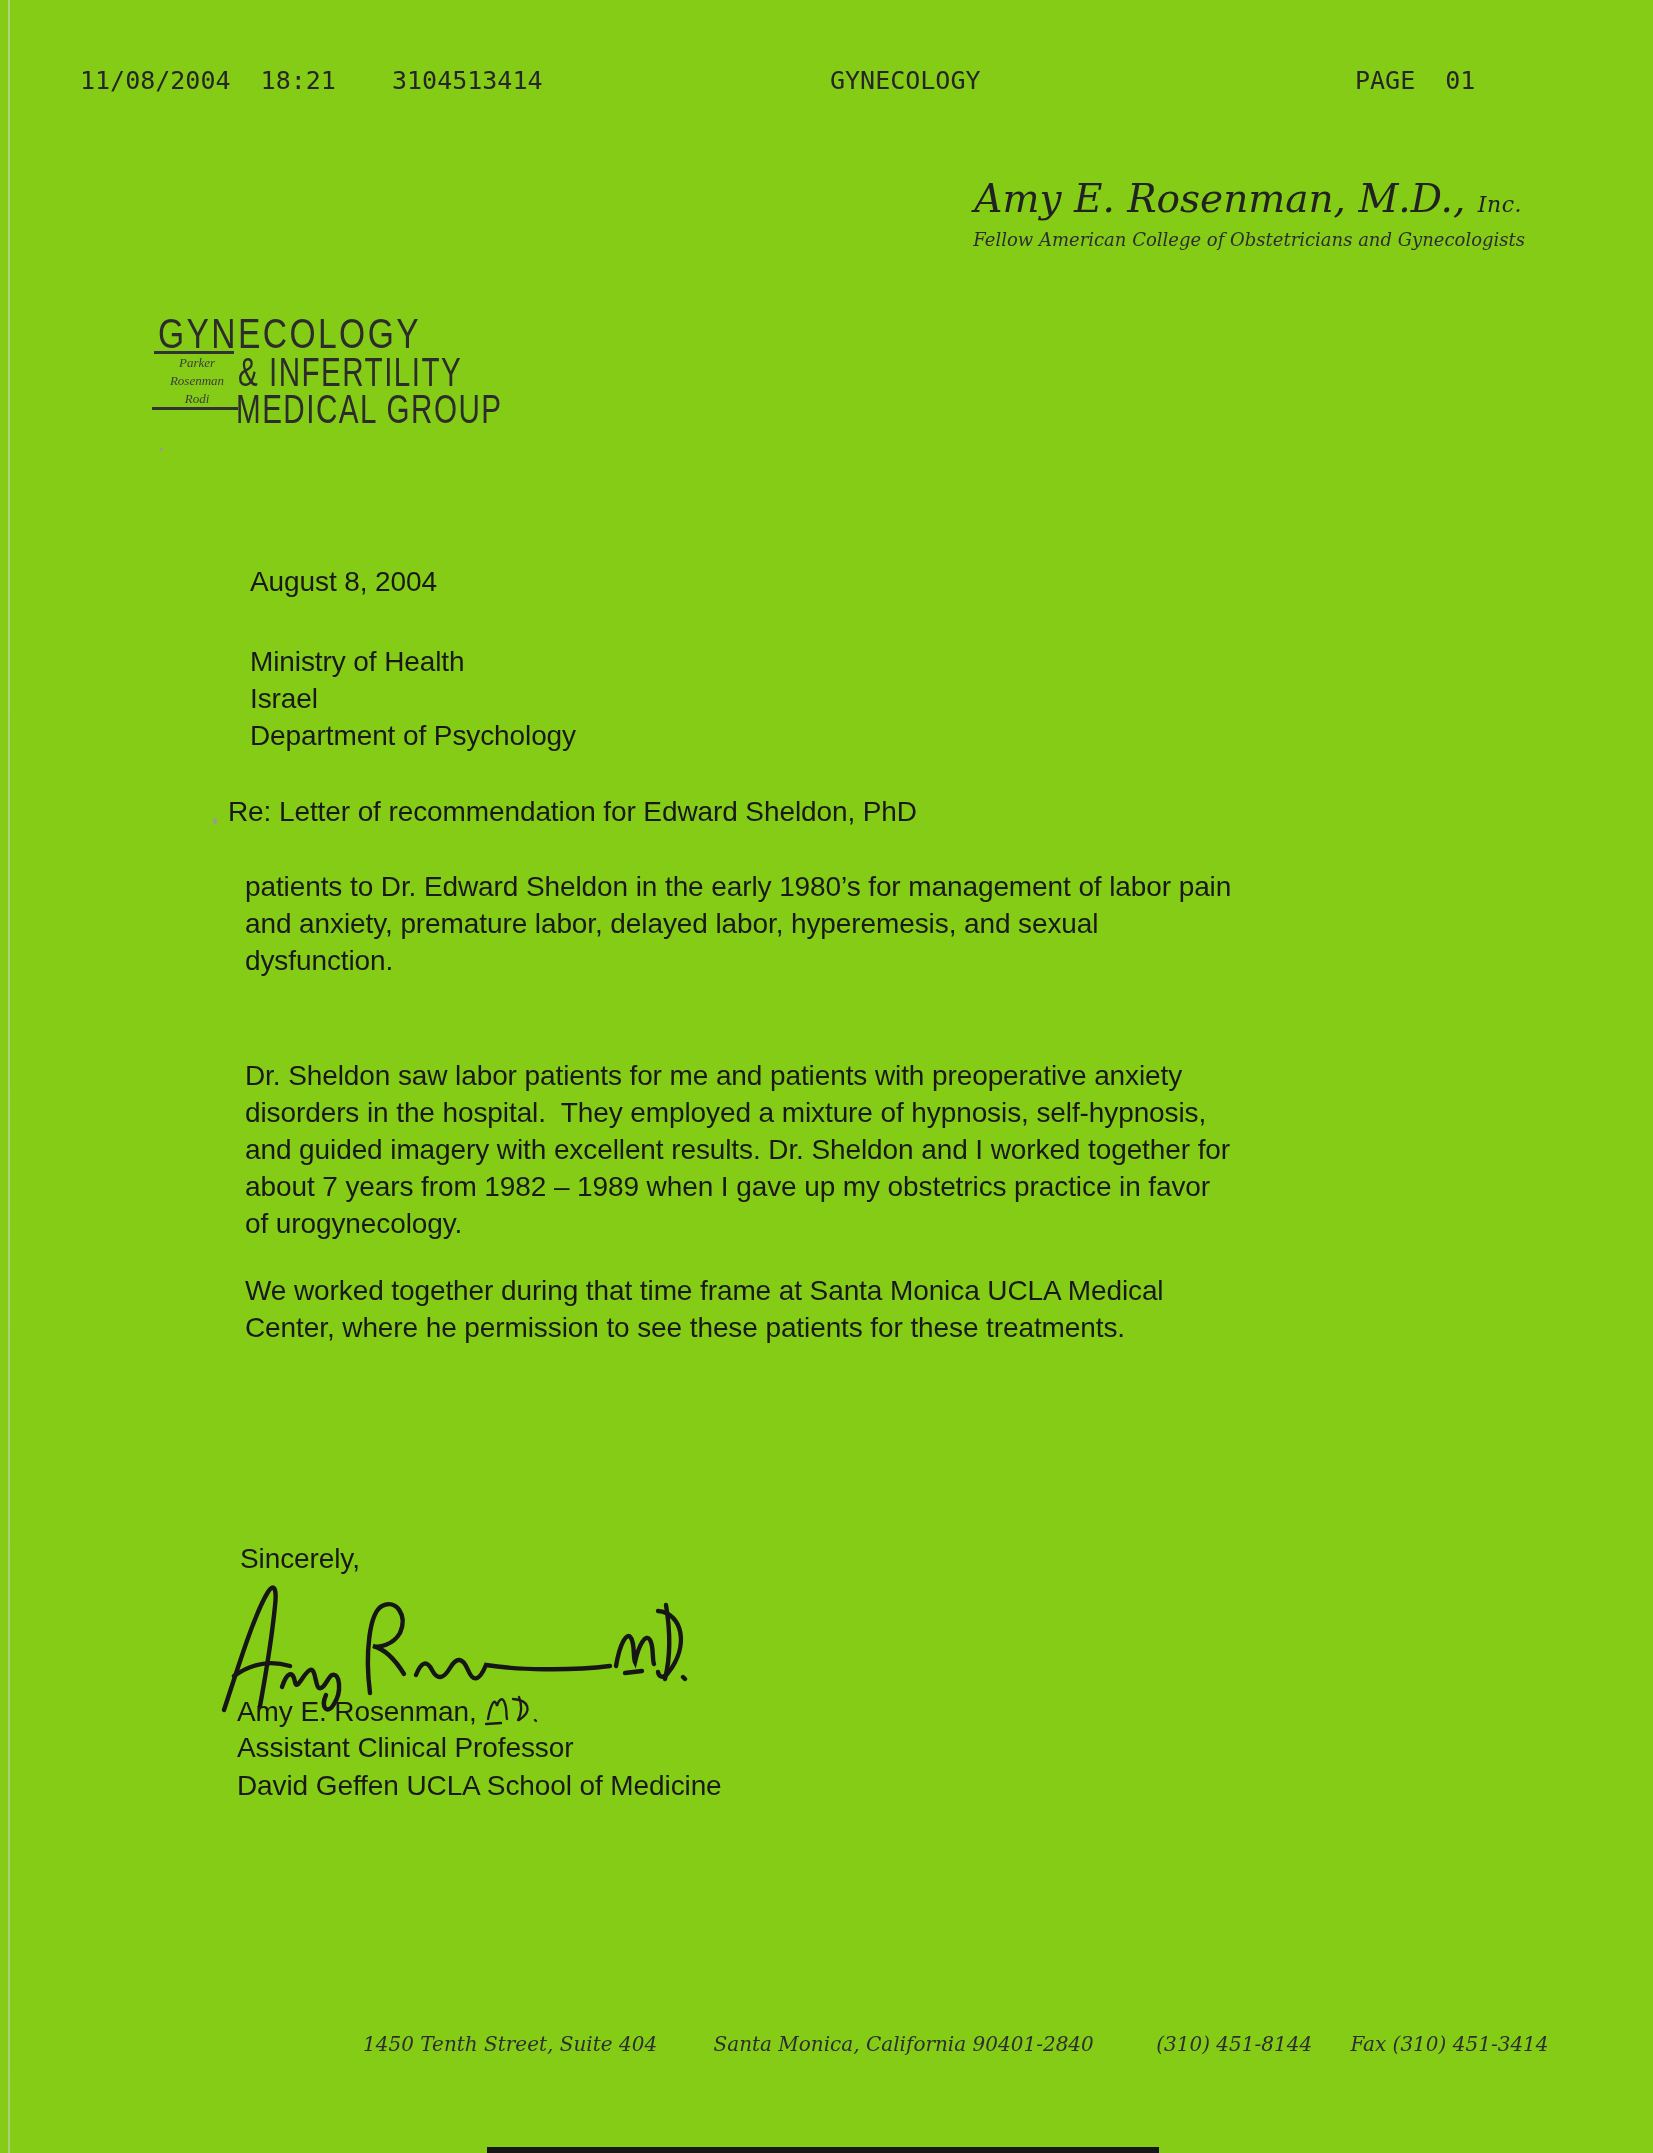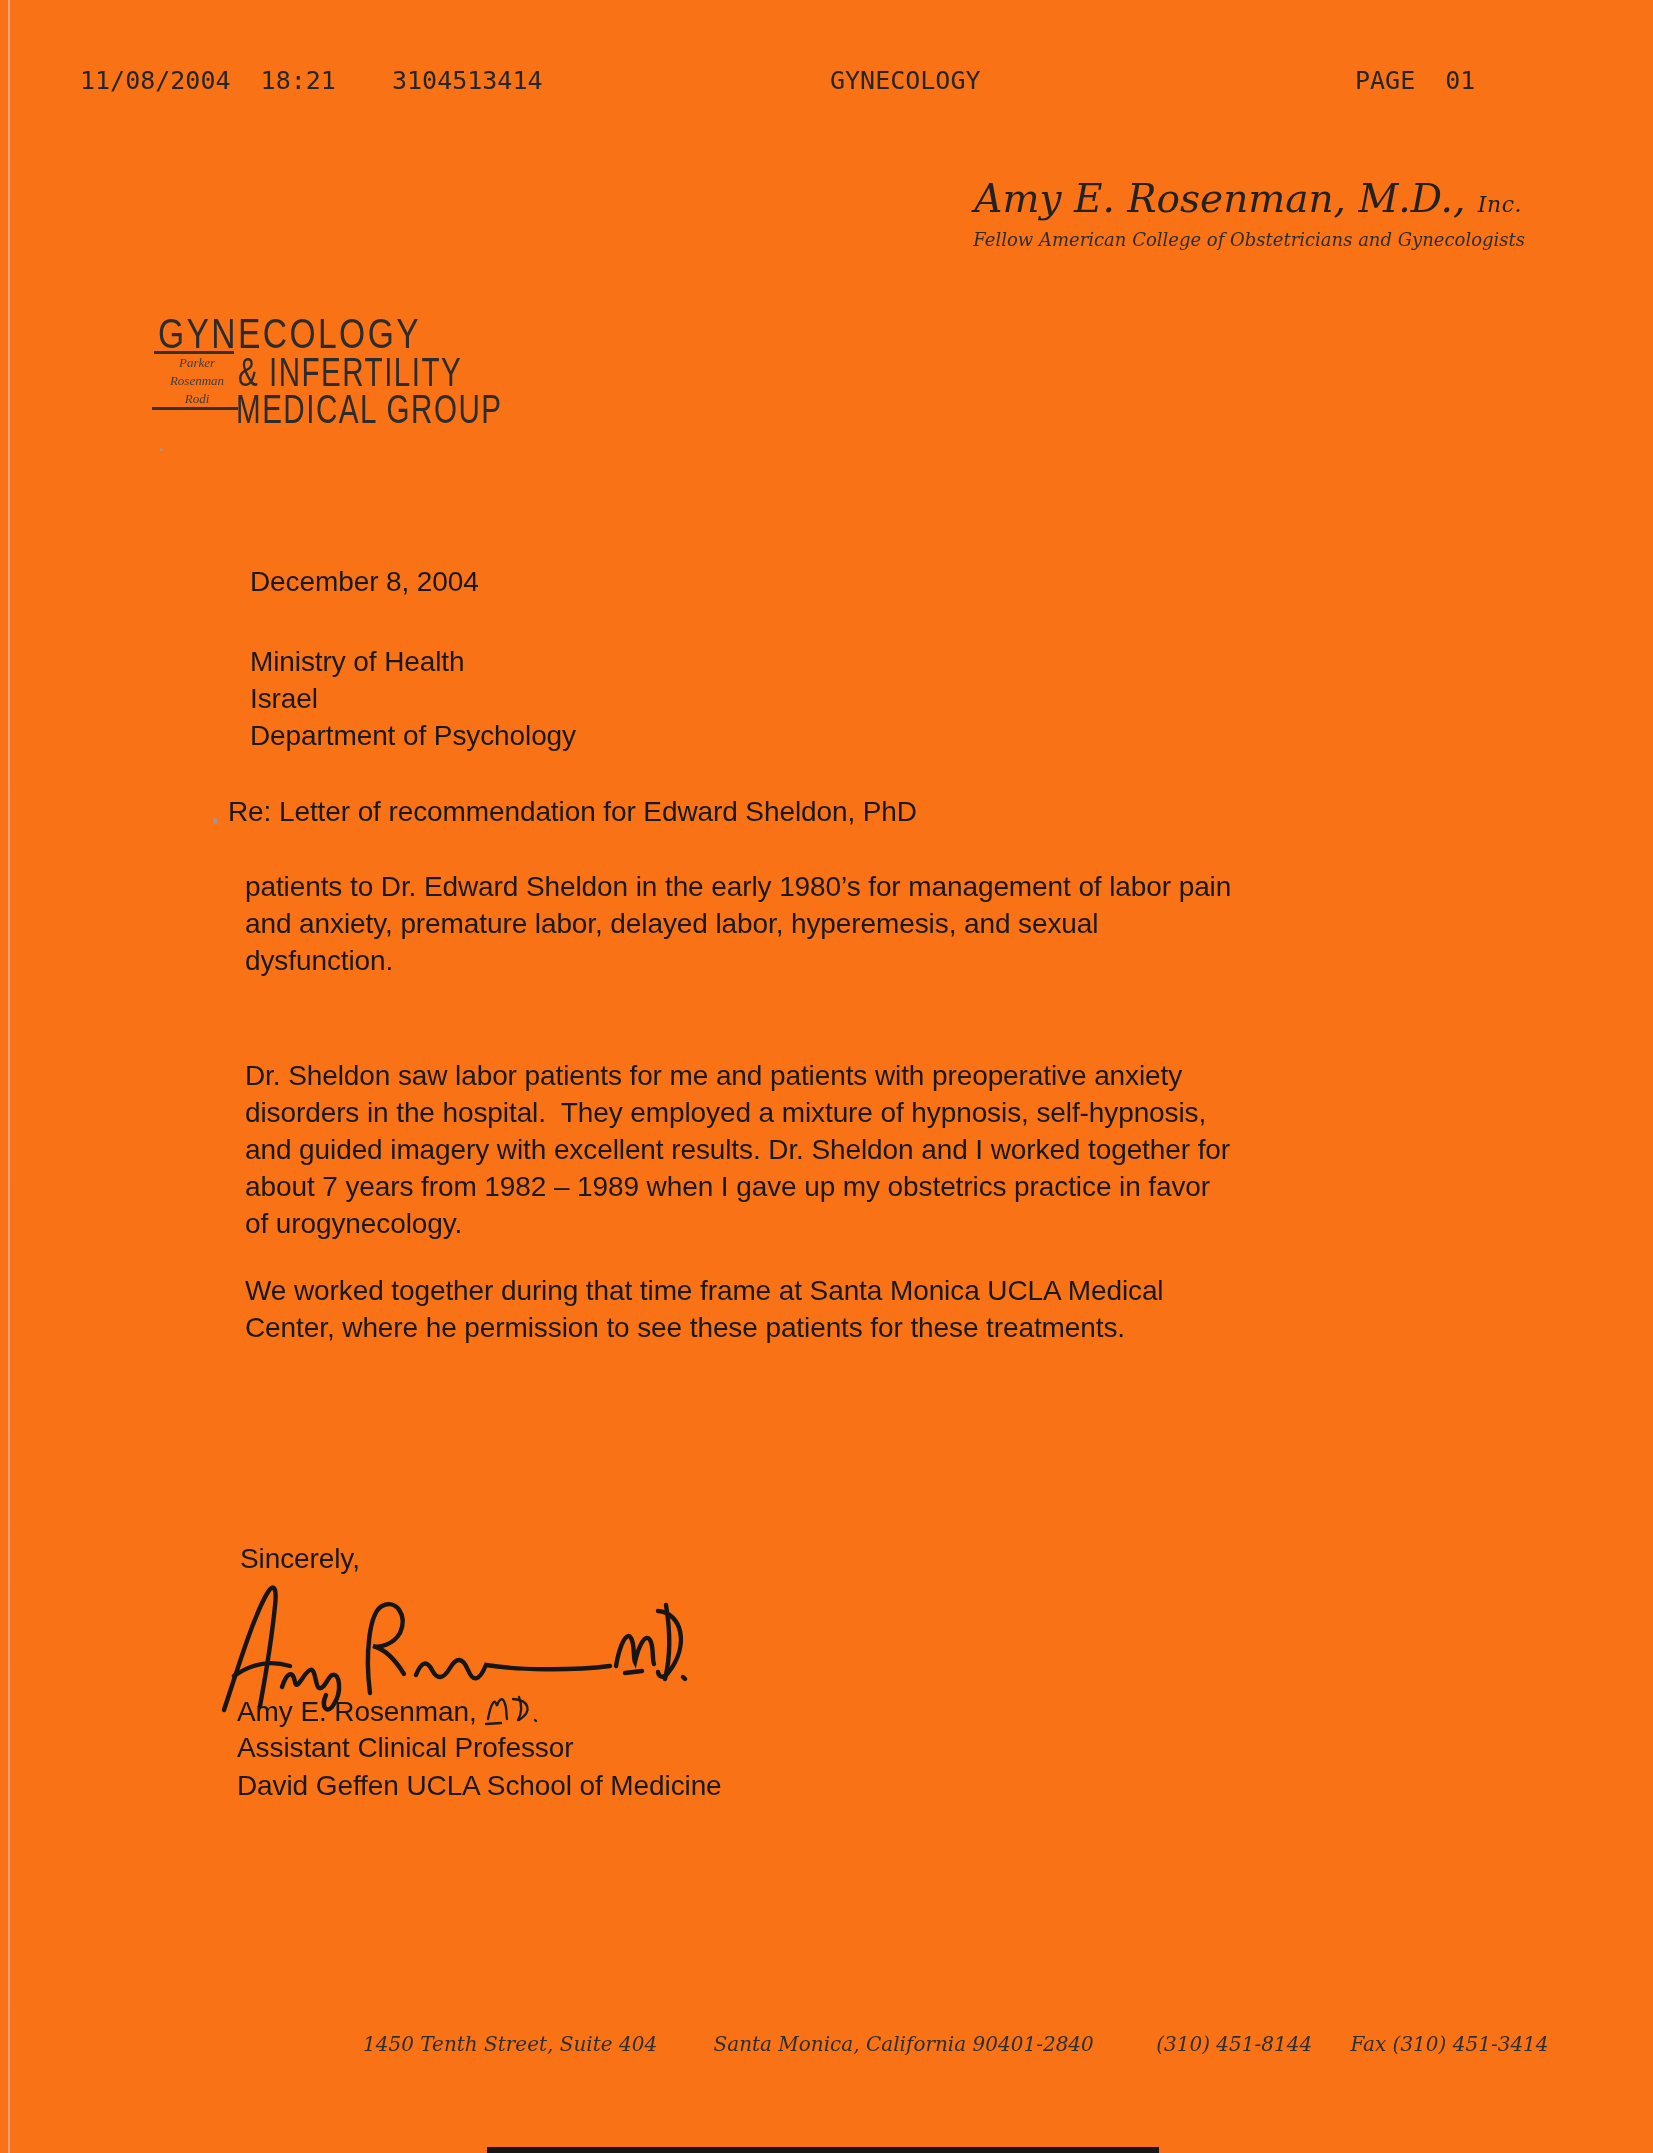--- a/index.html
+++ b/index.html
@@ -1,19 +1,19 @@
 <!DOCTYPE html>
 <html><head>
 <meta charset="utf-8">
 <style>
   html,body { margin:0; padding:0; background:#e9e9e9; }
   .page {
     position:relative;
     width:1653px; height:2153px;
-    background:#f97316;
+    background:#84cc16;
     overflow:hidden;
     font-family:"Liberation Sans", sans-serif;
     color:#1b1b1b;
   }
   
   .edge-line { position:absolute; left:8px; top:0; width:2px; height:100%;
     background:linear-gradient(#d9d9d9, #cfcfcf); opacity:.55; }
   .bottom-bar { position:absolute; left:487px; bottom:0; width:672px; height:6px;
     background:#161616; }
   .speck { position:absolute; background:#9a9a9a; border-radius:50%; }
@@ -117,21 +117,21 @@
     <div class="logo-partners">
         <div class="partner">Parker</div>
         <div class="partner">Rosenman</div>
         <div class="partner">Rodi</div>
       </div>
     <div class="logo-line logo-l2">&amp; INFERTILITY</div>
     <div class="logo-line logo-l3">MEDICAL GROUP</div>
     <div class="logo-rule logo-rule-bottom"></div>
   </div>
 
-  <div class="abs body-text date-line">December 8, 2004</div>
+  <div class="abs body-text date-line">August 8, 2004</div>
 
   <div class="abs body-text recipient">
       <div class="line">Ministry of Health</div>
       <div class="line">Israel</div>
       <div class="line">Department of Psychology</div>
     </div>
 
   <div class="abs body-text subject-line">Re: Letter of recommendation for Edward Sheldon, PhD</div>
 
   <div class="abs body-text para-1">

